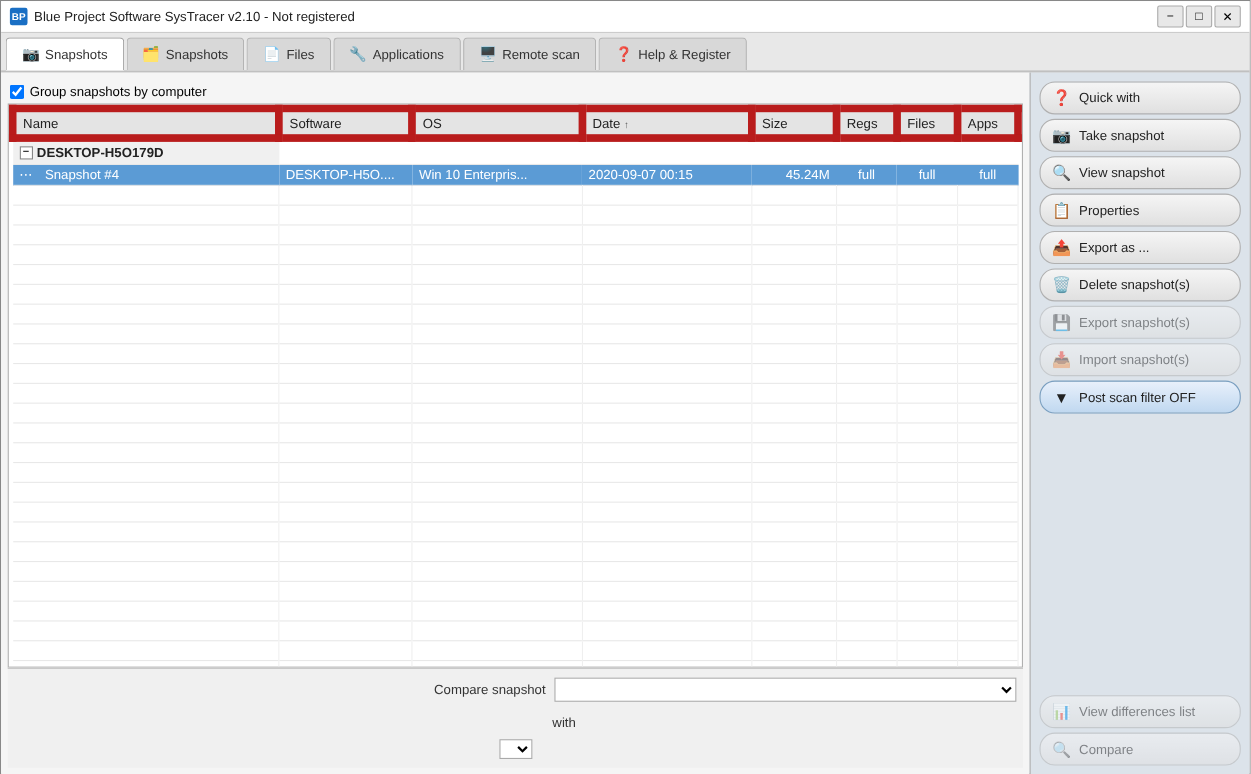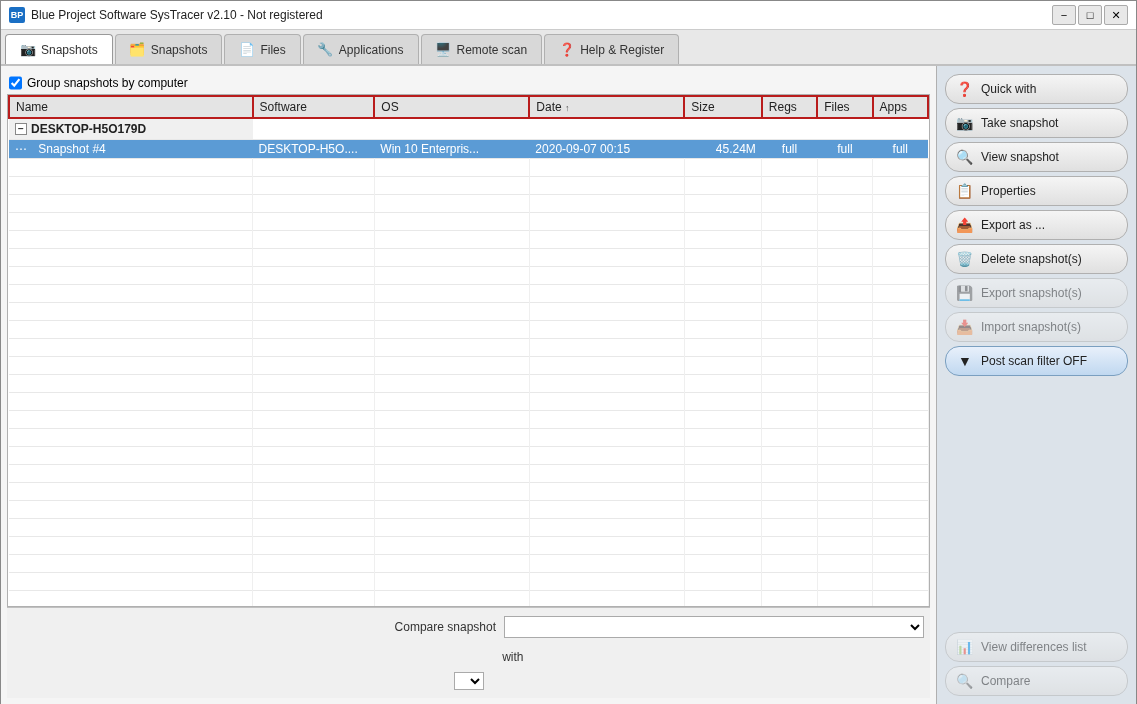--- a/index.html
+++ b/index.html
@@ -95,20 +95,21 @@
     .content-area {
       flex: 1;
       display: flex;
       flex-direction: column;
       background: #f5f5f5;
       padding: 6px;
     }
 
     .group-checkbox-row {
       display: flex;
+      align-items: center;
       gap: 5px;
       padding: 4px 2px;
       font-size: 12px;
     }
 
     .snapshot-table-container {
       flex: 1;
       border: 1px solid #b0b0b0;
       background: #fff;
       overflow: hidden;
@@ -118,21 +119,21 @@
       width: 100%;
       border-collapse: collapse;
       font-size: 12px;
     }
 
     .snapshot-table thead tr {
       background: #e4e4e4;
     }
 
     .snapshot-table thead th {
-      border: 2px solid #b91c1c;
+      border: 7px solid #b91c1c;
       padding: 3px 6px;
       text-align: left;
       font-weight: normal;
       color: #222;
       white-space: nowrap;
     }
 
     .sort-arrow {
       display: inline-block;
       font-size: 9px;

